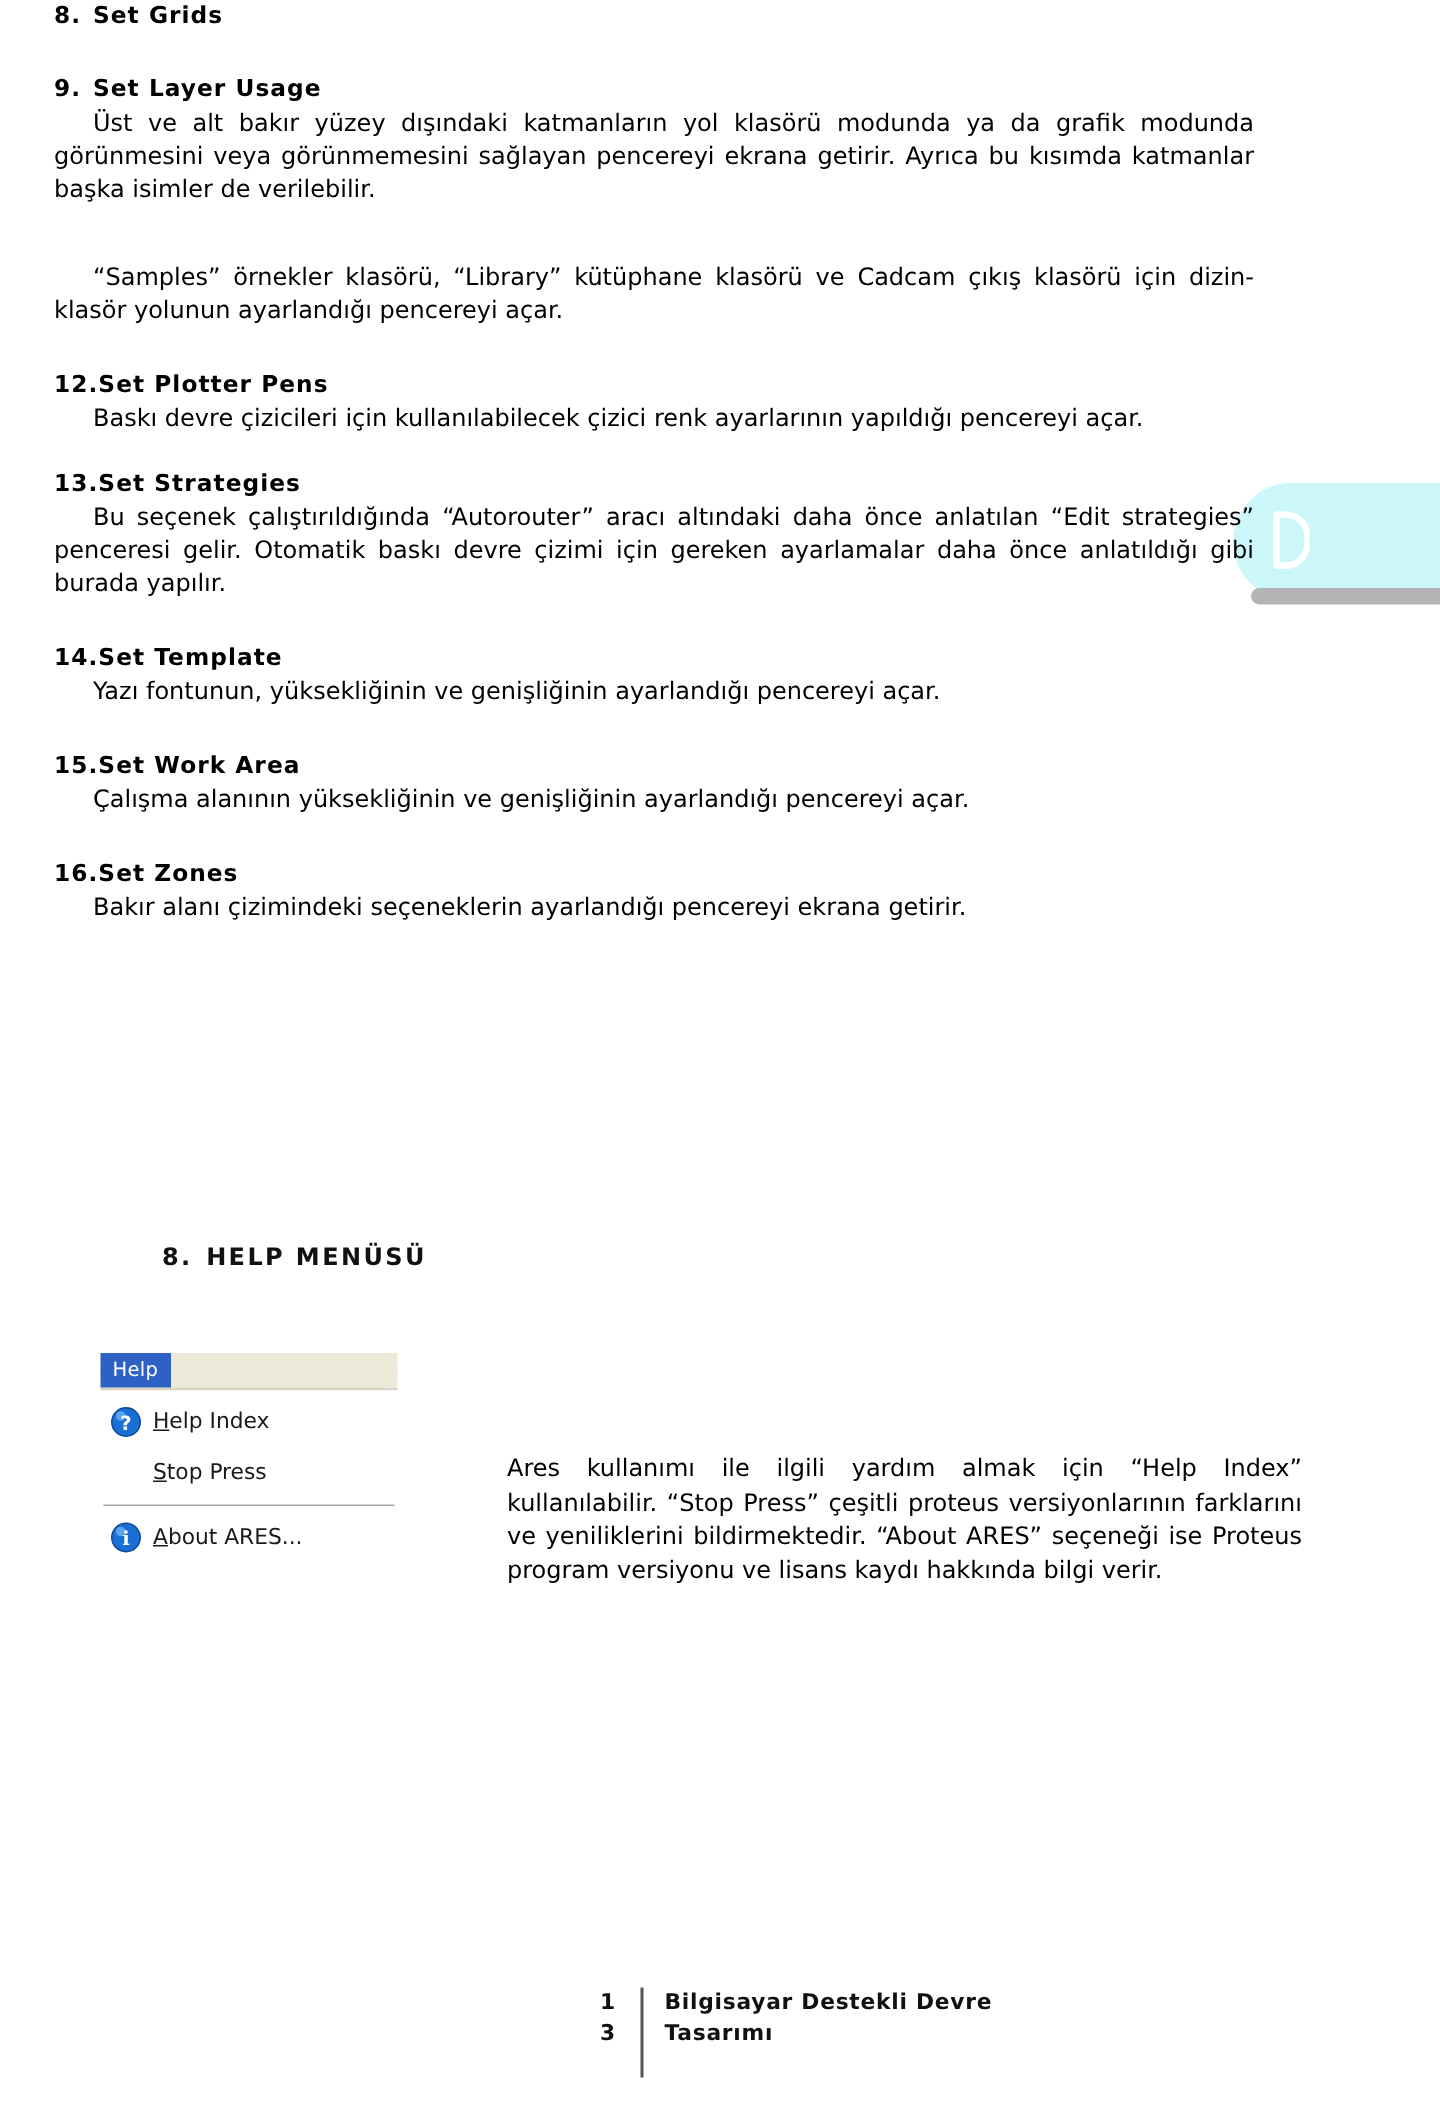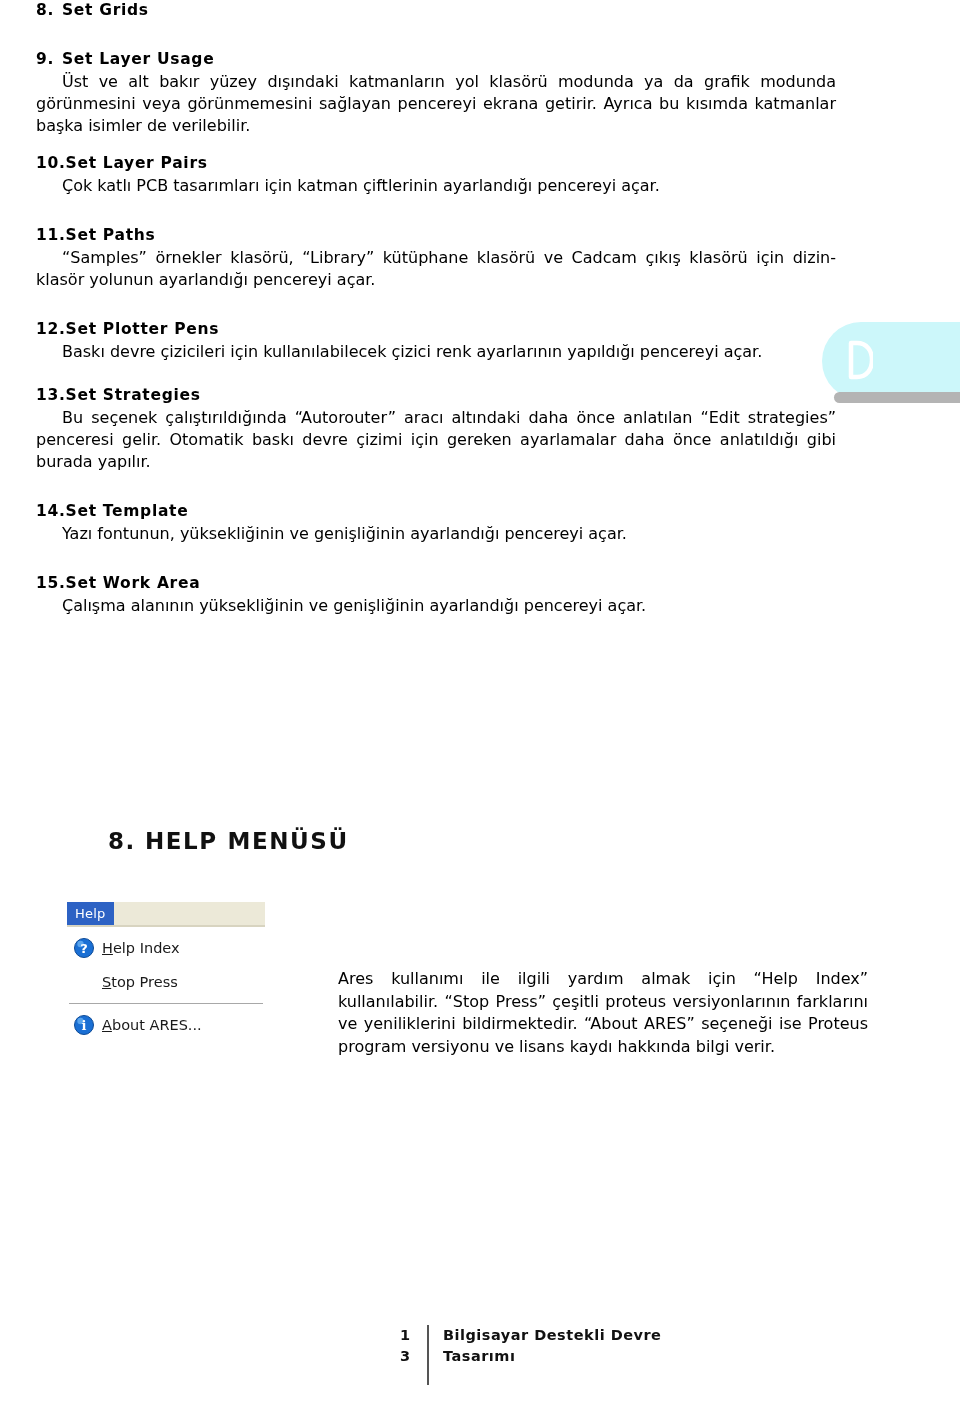--- a/index.html
+++ b/index.html
@@ -95,21 +95,21 @@
   }
   .watermark-d svg { display: block; }
 
   
   .chapter-head {
     position: absolute;
     left: 108px;
     top: 828px;
     font-family: "DejaVu Sans", "Liberation Sans", sans-serif;
     font-weight: bold;
-    font-size: 23px;
+    font-size: 16px;
     letter-spacing: 1.6px;
     color: #111111;
   }
   .chapter-head .ch-num { margin-right: 9px; }
 
   
   .menu-shot {
     position: absolute;
     left: 67px;
     top: 902px;
@@ -230,28 +230,23 @@
       <p class="sec-head"><span class="sec-num">8.</span><span>Set Grids</span></p>
     </div>
     <div class="gap-lg"></div>
 
     <div class="section">
       <p class="sec-head"><span class="sec-num">9.</span><span>Set Layer Usage</span></p>
       <p class="sec-body indent">Üst ve alt bakır yüzey dışındaki katmanların yol klasörü modunda ya da grafik modunda görünmesini veya görünmemesini sağlayan pencereyi ekrana getirir. Ayrıca bu kısımda katmanlar başka isimler de verilebilir.</p>
     </div>
     <div class="gap-sm"></div>
 
-    <div class="section">
-      <p class="sec-head"><span class="sec-num">10.</span><span>Set Layer Pairs</span></p>
-      <p class="sec-body indent">Çok katlı PCB tasarımları için katman çiftlerinin ayarlandığı pencereyi açar.</p>
-    </div>
-    <div class="gap-lg"></div>
-
-    <div class="section">
-      <p class="sec-head"><span class="sec-num">11.</span><span>Set Paths</span></p>
+    <div class="gap-lg"></div>
+
+    <div class="section">
       <p class="sec-body indent">“Samples” örnekler klasörü, “Library” kütüphane klasörü ve Cadcam çıkış klasörü için dizin-klasör yolunun ayarlandığı pencereyi açar.</p>
     </div>
     <div class="gap-lg"></div>
 
     <div class="section">
       <p class="sec-head"><span class="sec-num">12.</span><span>Set Plotter Pens</span></p>
       <p class="sec-body indent">Baskı devre çizicileri için kullanılabilecek çizici renk ayarlarının yapıldığı pencereyi açar.</p>
     </div>
     <div class="gap-md"></div>
 
@@ -266,20 +261,24 @@
       <p class="sec-body indent">Yazı fontunun, yüksekliğinin ve genişliğinin ayarlandığı pencereyi açar.</p>
     </div>
     <div class="gap-lg"></div>
 
     <div class="section">
       <p class="sec-head"><span class="sec-num">15.</span><span>Set Work Area</span></p>
       <p class="sec-body indent">Çalışma alanının yüksekliğinin ve genişliğinin ayarlandığı pencereyi açar.</p>
     </div>
     <div class="gap-lg"></div>
 
+    <div class="section">
+      <p class="sec-head"><span class="sec-num">16.</span><span>Set Zones</span></p>
+      <p class="sec-body indent">Bakır alanı çizimindeki seçeneklerin ayarlandığı pencereyi ekrana getirir.</p>
+    </div>
     <div class="gap-lg"></div>
 
 
   </div>
 
   <div class="chapter-head">
     <span class="ch-num">8.</span><span>HELP MENÜSÜ</span>
   </div>
 
   <div class="menu-shot">

